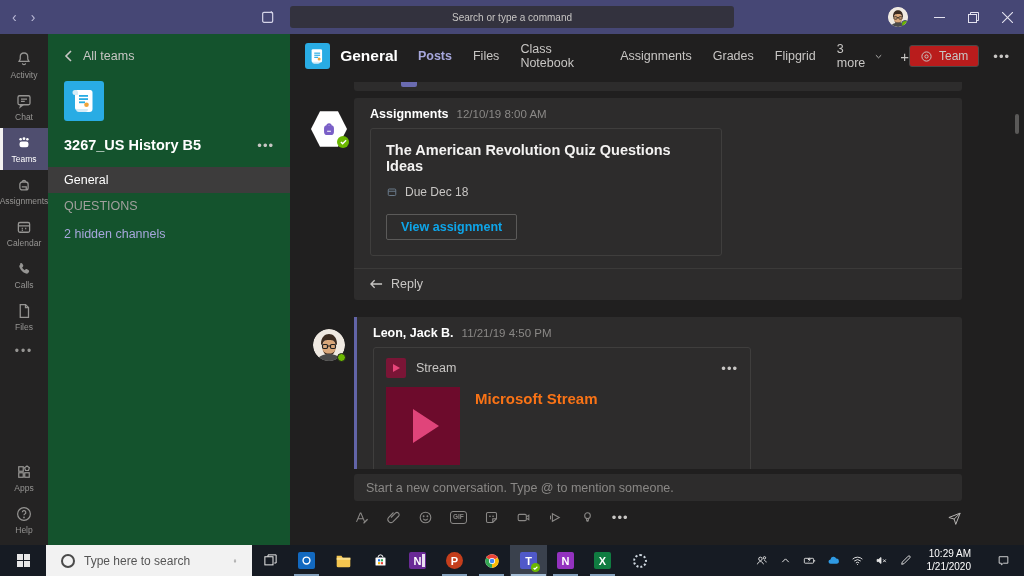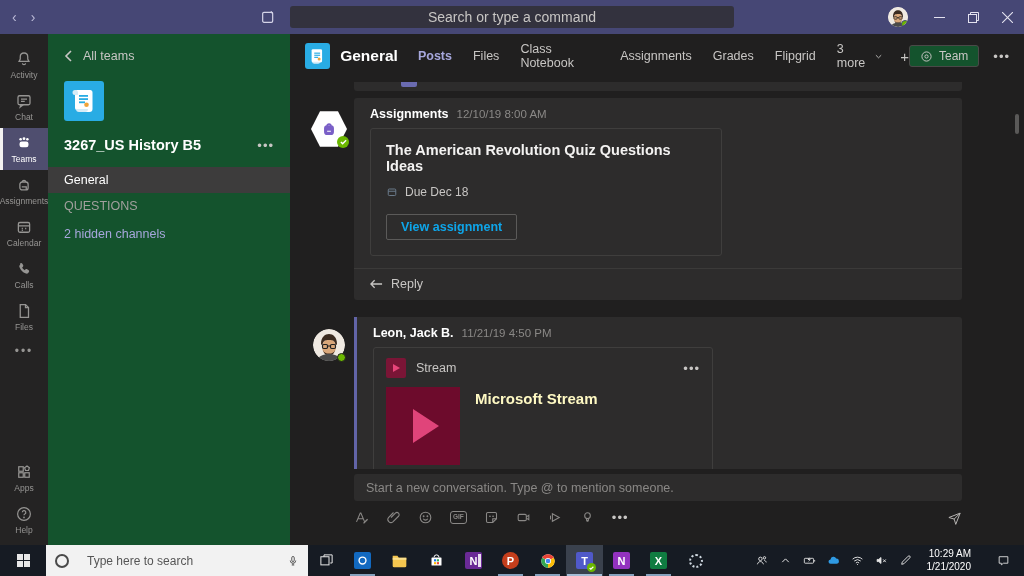--- a/index.html
+++ b/index.html
@@ -6,21 +6,21 @@
   html,body { width:1024px; height:576px; overflow:hidden; background:#000; }
   body { font-family:"Liberation Sans", sans-serif; -webkit-font-smoothing:antialiased; }
   .screen { width:1024px; height:576px; display:flex; flex-direction:column; }
 
   
   .titlebar { height:34px; background:#464775; display:flex; align-items:center; flex:0 0 34px; position:relative; }
   .nav-arrows { display:flex; gap:14px; margin-left:12px; color:#bdbcd8; font-size:14px; }
   .nav-arrows span { cursor:default; }
   .newchat { position:absolute; left:260px; top:9px; color:#d5d4e8; }
   .tb-search { position:absolute; left:290px; top:6px; width:444px; height:22px; background:#33323e; border-radius:3px;
-               color:#c8c6c4; font-size:14px; display:flex; align-items:center; justify-content:center; }
+               color:#c8c6c4; font-size:10px; display:flex; align-items:center; justify-content:center; }
   .tb-right { position:absolute; right:0; top:0; height:34px; display:flex; align-items:center; }
   .tb-avatar { width:20px; height:20px; border-radius:50%; overflow:hidden; position:relative; margin-right:14px; background:#e9e4de; }
   .presence { position:absolute; width:8px; height:8px; background:#6bb700; border:1.5px solid #464775; border-radius:50%; right:-1px; bottom:-1px; }
   .winctl { width:34px; height:34px; display:flex; align-items:center; justify-content:center; color:#e3e2ef; }
 
   
   .app { flex:1 1 auto; display:flex; min-height:0; }
 
   
   .rail { width:48px; background:#242323; display:flex; flex-direction:column; align-items:stretch; padding-top:10px; }
@@ -47,21 +47,21 @@
   
   .main { flex:1; background:#201f1f; display:flex; flex-direction:column; min-width:0; position:relative; }
   .ch-header { height:44px; flex:0 0 44px; display:flex; align-items:center; padding:0 14px 0 15px; }
   .ch-icon { width:26px; height:26px; border-radius:3px; background:#29ace4; display:flex; align-items:center; justify-content:center; }
   .ch-name { color:#ffffff; font-weight:bold; font-size:15.5px; margin-left:10px; }
   .tabs { display:flex; align-items:center; gap:21px; margin-left:20px; font-size:12.5px; color:#c8c6c4; }
   .tab.active { color:#a6a7dc; font-weight:bold; }
   .tab-more { display:flex; align-items:center; gap:4px; }
   .add-tab { color:#c8c6c4; font-size:15px; margin-left:18px; }
   .hdr-right { margin-left:auto; display:flex; align-items:center; gap:14px; }
-  .team-btn { display:flex; align-items:center; gap:6px; background:#14532d; border:1px solid #4a4948; border-radius:3px;
+  .team-btn { display:flex; align-items:center; gap:6px; background:#b91c1c; border:1px solid #4a4948; border-radius:3px;
               padding:3px 10px; color:#c8c6c4; font-size:12px;text-align:center; }
 
   
   .messages { flex:1 1 auto; min-height:0; overflow:hidden; padding:2px 62px 0 14px; position:relative; }
   .scrollbar-thumb { position:absolute; right:5px; top:36px; width:4px; height:20px; border-radius:2px; background:#5a5958; }
   .msg-row { display:flex; }
   .gutter { width:50px; flex:0 0 50px; display:flex; justify-content:center; align-items:flex-start; padding-top:12px; }
   .card { flex:1; background:#2d2c2c; border-radius:3px; min-width:0; }
   .card.purple-edge { border-left:3px solid #6264a7; border-radius:0 3px 3px 0; }
   .card-body { padding:9px 16px 12px; }
@@ -79,46 +79,46 @@
   .reply-strip { border-top:1px solid #3b3a39; padding:8px 16px 9px; color:#c8c6c4; font-size:12.5px; display:flex; align-items:center; gap:8px; }
 
   .avatar32 { width:32px; height:32px; border-radius:50%; overflow:visible; position:relative; }
   .avatar32 .presence { border-color:#201f1f; width:9px; height:9px; right:-1px; bottom:-1px; }
   .hexwrap { position:relative; width:36px; height:38px; }
   .hex { width:36px; height:38px; background:#ffffff; clip-path:polygon(25% 3%, 75% 3%, 100% 50%, 75% 97%, 25% 97%, 0% 50%); 
          display:flex; align-items:center; justify-content:center; }
   .hex-badge { position:absolute; right:-2px; bottom:0px; width:12px; height:12px; background:#6bb700; border-radius:50%;
                display:flex; align-items:center; justify-content:center; }
 
-  .stream-box { margin-top:7px; width:340px; border:1px solid #3f3e3d; border-radius:3px; padding:10px 12px 14px; }
+  .stream-box { margin-top:7px; width:378px; border:1px solid #3f3e3d; border-radius:3px; padding:10px 12px 14px; }
   .stream-hdr { display:flex; align-items:center; gap:10px; color:#c8c6c4; font-size:12.5px; }
   .stream-logo { width:20px; height:20px; border-radius:2px; background:#7a1536; display:flex; align-items:center; justify-content:center; }
   .play-sm { width:0; height:0; border-left:7px solid #e8457a; border-top:4.5px solid transparent; border-bottom:4.5px solid transparent; }
   .stream-body { display:flex; gap:15px; margin-top:9px; }
   .stream-thumb { width:74px; height:78px; background:#6d0b2c; flex:0 0 74px; display:flex; align-items:center; justify-content:center; }
   .play-lg { width:0; height:0; border-left:26px solid #e0447a; border-top:17px solid transparent; border-bottom:17px solid transparent; margin-left:6px; }
-  .stream-title { color:#fef9c3; font-weight:bold; font-size:15px; margin-top:3px; }
+  .stream-title { color:#f97316; font-weight:bold; font-size:15px; margin-top:3px; }
   .stream-sub { color:#a19f9d; font-size:12px; margin-top:9px; }
 
   
   .compose { flex:0 0 76px; padding:5px 62px 0 64px; position:relative; }
   .compose input { width:100%; height:27px; background:#2d2c2c; border:none; outline:none; border-radius:3px;
                    color:#c8c6c4; font-size:12.5px; padding:0 12px; font-family:"Liberation Sans", sans-serif; }
   .compose input::placeholder { color:#8a8886; }
   .compose-icons { display:flex; align-items:center; gap:17px; margin-top:9px; color:#8a8886; }
   .compose-icons svg { width:15px; height:15px; }
   .gif-chip { border:1.3px solid #8a8886; border-radius:3px; font-size:6.5px; font-weight:bold; padding:2.5px 2px; line-height:1; }
   .send { margin-left:auto; color:#b5b3b1; }
 
   
   .taskbar { height:31px; flex:0 0 31px; background:#161b23; display:flex; align-items:stretch; color:#e8e8e8; }
   .tb-btn { width:46px; display:flex; align-items:center; justify-content:center; }
   .win-logo { display:grid; grid-template-columns:6px 6px; grid-template-rows:6px 6px; gap:1px; }
   .win-logo i { background:#e8e8e8; }
-  .win-search { width:262px; background:#f2f2f2; display:flex; align-items:center; padding:0 9px; gap:18px; }
+  .win-search { width:206px; background:#f2f2f2; display:flex; align-items:center; padding:0 15px; gap:9px; }
   .win-search input { border:none; outline:none; background:transparent; font-size:12px; color:#444; width:140px; font-family:"Liberation Sans", sans-serif; }
   .win-search input::placeholder { color:#555; }
   .cortana-ring { width:14px; height:14px; border:2px solid #4a4a4a; border-radius:50%; flex:0 0 14px; }
   .taskview { width:36px; display:flex; align-items:center; justify-content:center; }
   .app-btn { width:37px; display:flex; align-items:center; justify-content:center; position:relative; }
   .app-btn.running::after { content:""; position:absolute; bottom:0; left:6px; right:6px; height:2px; background:#85a1bd; }
   .app-btn.active-app { background:#3a414d; }
   .app-btn.active-app::after { left:1px; right:1px; background:#a4bdd6; }
   .sq16 { width:17px; height:17px; border-radius:2px; display:flex; align-items:center; justify-content:center;
           color:#fff; font-size:11px; font-weight:bold; position:relative; }

